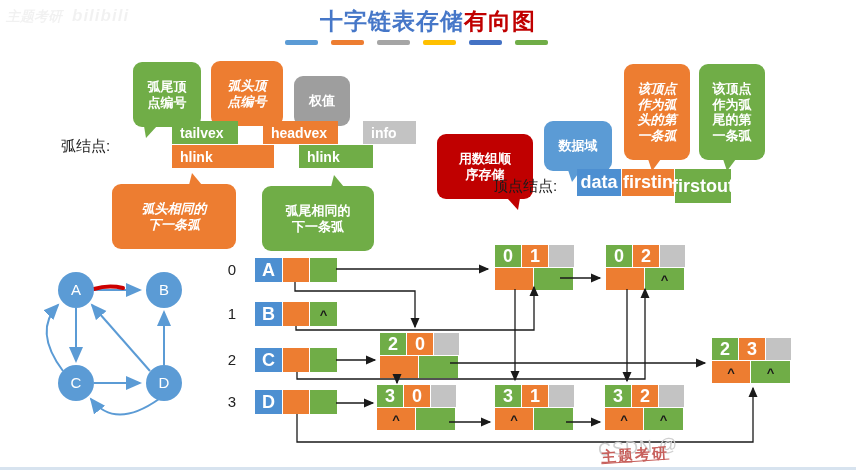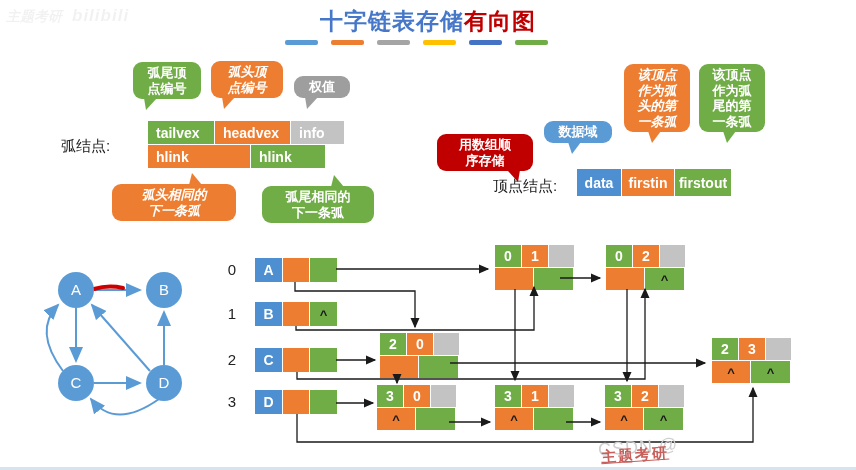--- a/index.html
+++ b/index.html
@@ -6,38 +6,38 @@
   .stage{position:relative;width:856px;height:470px;background:#fff;overflow:hidden;
          font-family:"Liberation Sans","DejaVu Sans",sans-serif;}
   
   .title{position:absolute;top:6px;left:0;width:100%;text-align:center;font-size:23px;font-weight:bold;letter-spacing:1px;}
   .title .t1{color:var(--titleblue);}
   .title .t2{color:var(--red);}
   .bars{position:absolute;top:40px;left:285px;display:flex;gap:13px;}
   .bars span{width:33px;height:5px;border-radius:2px;display:block;}
   
   .bubble{position:absolute;border-radius:9px;color:#fff;font-weight:bold;font-size:13px;
-          line-height:1.2;text-align:center;padding:3px 3px;white-space:pre-line;}
+          line-height:1.2;text-align:center;padding:17px 3px;white-space:pre-line;}
   .bubble::after{content:"";position:absolute;width:0;height:0;border:0 solid transparent;}
   .b-green{background:var(--green);--c:var(--green);}
   .b-orange{background:var(--orange);font-style:italic;--c:var(--orange);}
   .b-gray{background:var(--graybubble);--c:var(--graybubble);}
   .b-red{background:var(--red);margin-top:17px;--c:var(--red);}
   .b-blue{background:var(--nodeblue);--c:var(--nodeblue);}
   .tail-bl::after{bottom:-11px;left:11px;border-top:12px solid var(--c);border-left:2px solid transparent;border-right:11px solid transparent;}
   .tail-br::after{bottom:-11px;right:13px;border-top:12px solid var(--c);border-right:2px solid transparent;border-left:11px solid transparent;}
   .tail-bc::after{bottom:-11px;left:24px;border-top:12px solid var(--c);border-left:4px solid transparent;border-right:9px solid transparent;}
   .tail-t::after{top:-11px;left:62%;border-bottom:12px solid var(--c);border-left:3px solid transparent;border-right:10px solid transparent;}
   
   .lbl{position:absolute;font-size:15px;color:#1a1a1a;}
   .boxrow{position:absolute;display:flex;gap:1px;}
-  .cell{display:flex;align-items:center;justify-content:center;color:#fff;font-weight:bold;font-size:14px;box-sizing:border-box;}
+  .cell{display:flex;align-items:center;justify-content:center;color:#fff;font-weight:bold;font-size:18px;box-sizing:border-box;}
   .cg{background:var(--green);} .co{background:var(--orange);} .cgr{background:var(--gray);} .cb{background:var(--blue);}
   .nul{color:#1a1a1a;font-size:13px;}
-  .structcell{height:23px;padding:0 8px;justify-content:flex-start;font-size:14px;}
+  .structcell{height:23px;padding:0 8px;justify-content:flex-start;font-size:14px;margin-left:24px;}
   
   .vrow{position:absolute;display:flex;gap:1px;}
   .vrow .cell{height:24px;}
   .idx{position:absolute;width:16px;text-align:center;font-size:15px;color:#222;}
   .arcnode{position:absolute;}
   .arcnode .r{display:flex;gap:1px;margin-bottom:1px;}
   .arcnode .cell{height:22px;}
   .w25{width:25px;} .w26{width:26px;} .w27{width:27px;} .w38{width:38px;} .w39{width:39px;}
   .w44{width:44px;} .w52{width:52px;} .w56{width:56px;} .w66{width:66px;} .w65{width:75px;} .w53{width:53px;} .w111{width:102px;} .w74{width:74px;}
   svg.overlay{position:absolute;left:0;top:0;pointer-events:none;}
@@ -104,21 +104,21 @@
 一条弧</div>
   <div class="bubble b-green tail-bc" style="left:699px;top:64px;width:60px;">该顶点
 作为弧
 尾的第
 一条弧</div>
 
   <div class="lbl" style="left:493px;top:177px;">顶点结点:</div>
   <div class="boxrow" style="left:577px;top:169px;">
     <div class="cell cb w44" style="height:27px;">data</div>
     <div class="cell co w52" style="height:27px;">firstin</div>
-    <div class="cell cg w56" style="height:27px;">firstout</div>
+    <div class="cell cg w56" style="height:34px;">firstout</div>
   </div>
 
   <div class="idx" style="left:224px;top:261px;">0</div>
   <div class="idx" style="left:224px;top:305px;">1</div>
   <div class="idx" style="left:224px;top:351px;">2</div>
   <div class="idx" style="left:224px;top:393px;">3</div>
 
   <div class="vrow" style="left:255px;top:258px;">
     <div class="cell cb w27">A</div>
     <div class="cell co w26 nul"></div>

